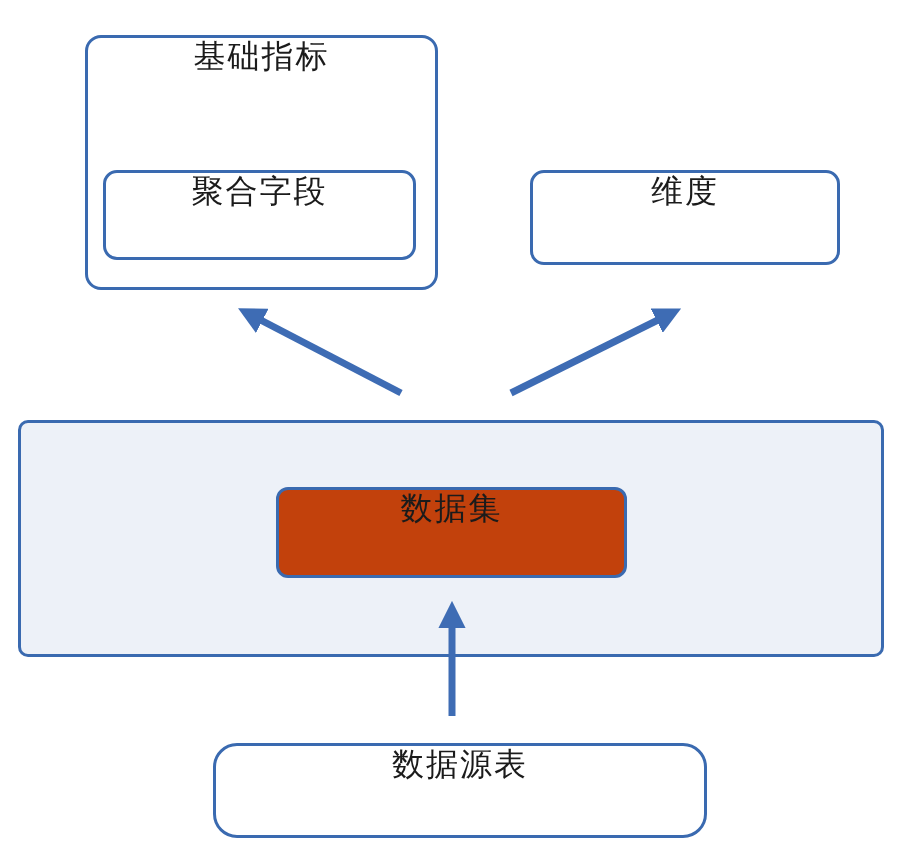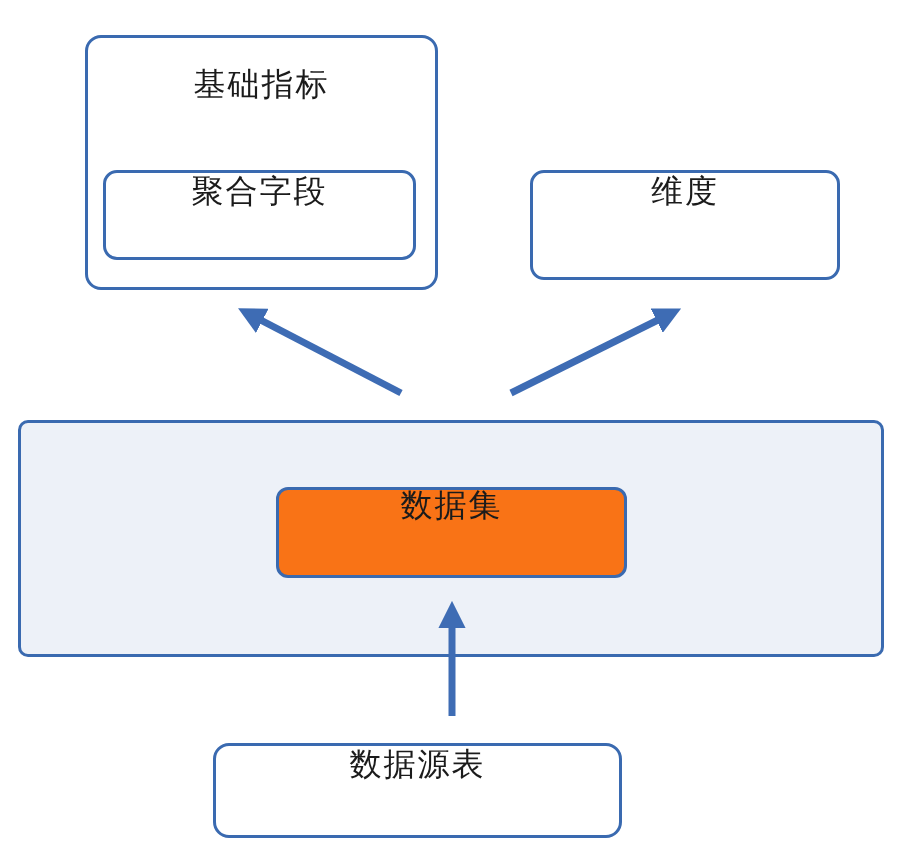--- a/index.html
+++ b/index.html
@@ -25,49 +25,47 @@
     letter-spacing: 2px;
     display: flex;
     align-items: flex-start;
     justify-content: center;
   }
   .node-basic-indicator {
     left: 85px; top: 35px;
     width: 353px; height: 255px;
     border-radius: 16px;
     align-items: flex-start;
-    padding-top: 28px;
   }
   .node-aggregate-field {
     left: 103px; top: 170px;
     width: 313px; height: 90px;
     border-radius: 14px;
   }
   .node-dimension {
     left: 530px; top: 170px;
-    width: 310px; height: 110px;
+    width: 310px; height: 95px;
     border-radius: 14px;
   }
   .container-dataset {
     left: 18px; top: 420px;
     width: 866px; height: 237px;
     border-radius: 10px;
     background: #edf1f8;
   }
   .node-dataset {
     left: 276px; top: 487px;
     width: 351px; height: 91px;
     border-radius: 12px;
-    background: #f97316;
-    font-family: Liberation Mono, monospace;
+    background: #c2410c;
   }
   .node-source-table {
     left: 213px; top: 743px;
-    width: 409px; height: 95px;
-    border-radius: 16px;
+    width: 494px; height: 95px;
+    border-radius: 24px;
   }
   .label {
     white-space: nowrap;
     line-height: 1.15;
   }
   .arrow-layer {
     position: absolute;
     left: 0; top: 0;
     width: 910px; height: 860px;
     pointer-events: none;

